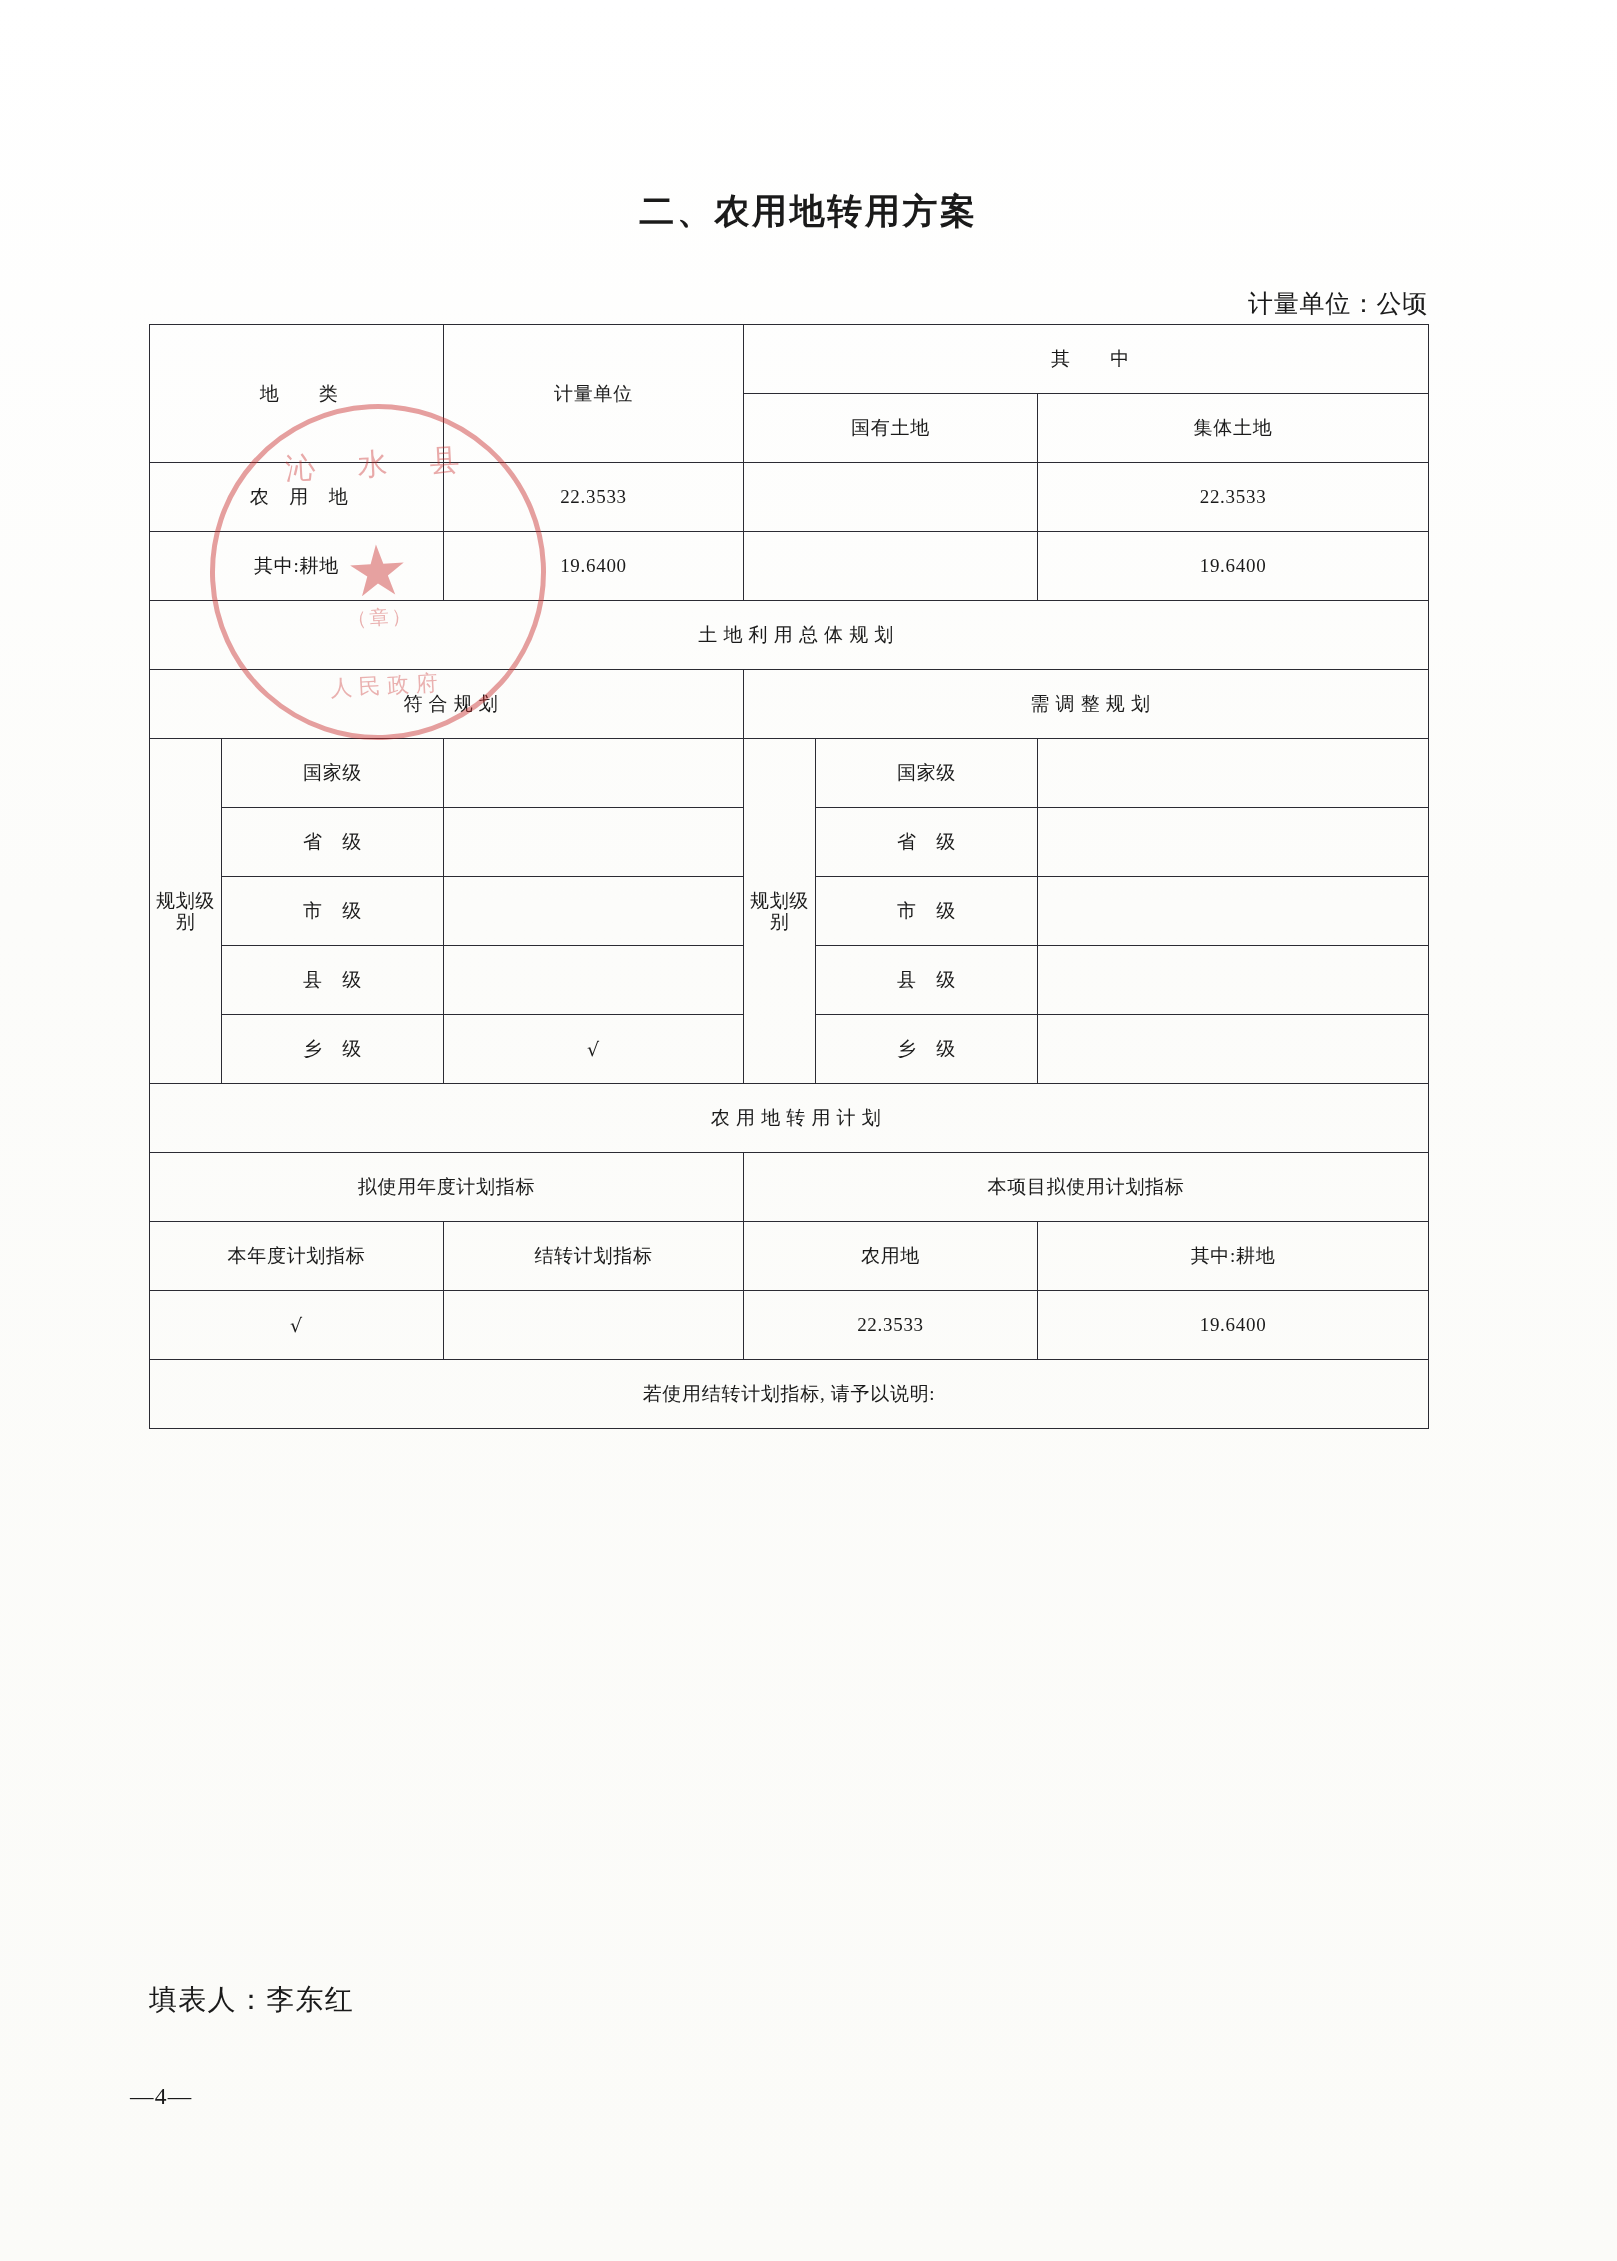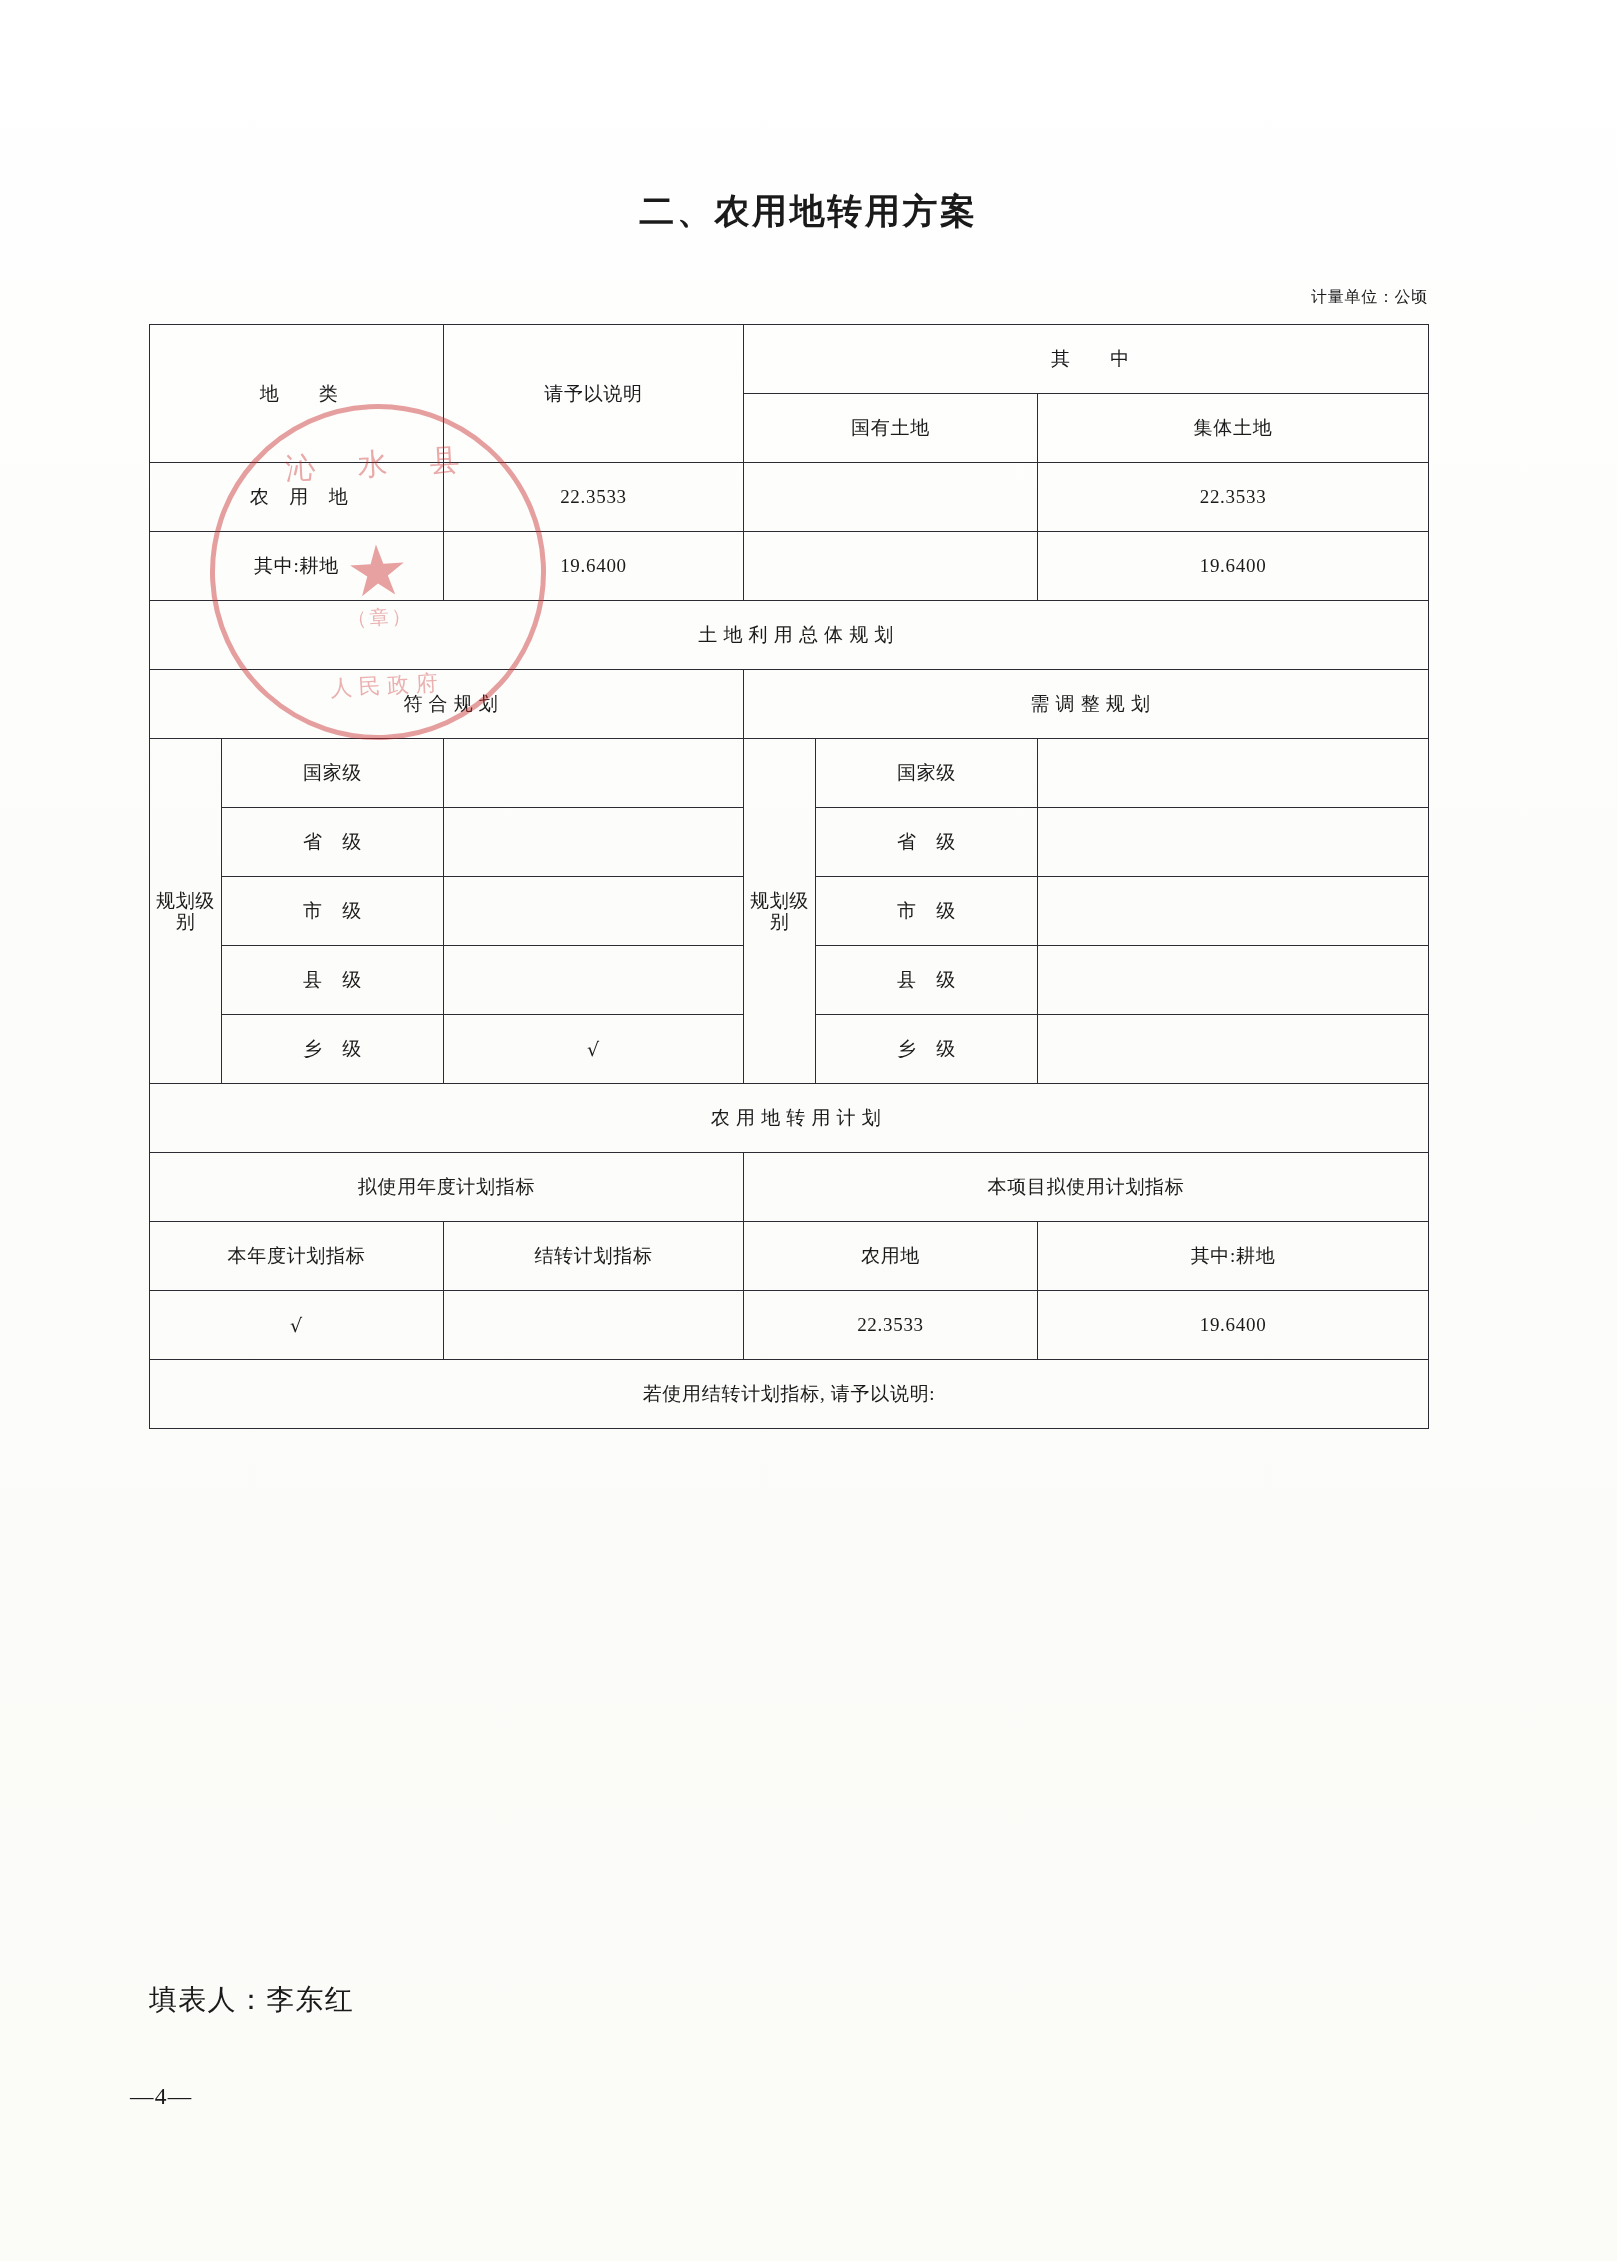--- a/index.html
+++ b/index.html
@@ -40,21 +40,21 @@
     font-size: 35px;
     font-weight: bold;
     letter-spacing: 2.6px;
     font-family: "Liberation Sans", "DejaVu Sans", sans-serif;
   }
 
   .unit-note {
     position: absolute;
     right: 189px;
     top: 287px;
-    font-size: 16px;
+    font-size: 25px;
     letter-spacing: 0.7px;
   }
 
   .table-wrap {
     position: absolute;
     left: 149px;
     top: 324px;
     width: 1277px;
   }
 
@@ -204,21 +204,21 @@
         <col style="width:222px">
         <col style="width:300px">
         <col style="width:72px">
         <col style="width:222px">
         <col style="width:391px">
       </colgroup>
       <tbody>
 
         <tr>
           <td class="sp2 tall" colspan="2" rowspan="2">地　　类</td>
-          <td class="tall" rowspan="2">请予以说明</td>
+          <td class="tall" rowspan="2">计量单位</td>
           <td class="sp tall" colspan="3">其　　中</td>
         </tr>
         <tr>
           <td class="tall" colspan="2">国有土地</td>
           <td class="tall">集体土地</td>
         </tr>
 
         <tr>
           <td class="sp2 tall" colspan="2">农　用　地</td>
           <td class="num tall">22.3533</td>

